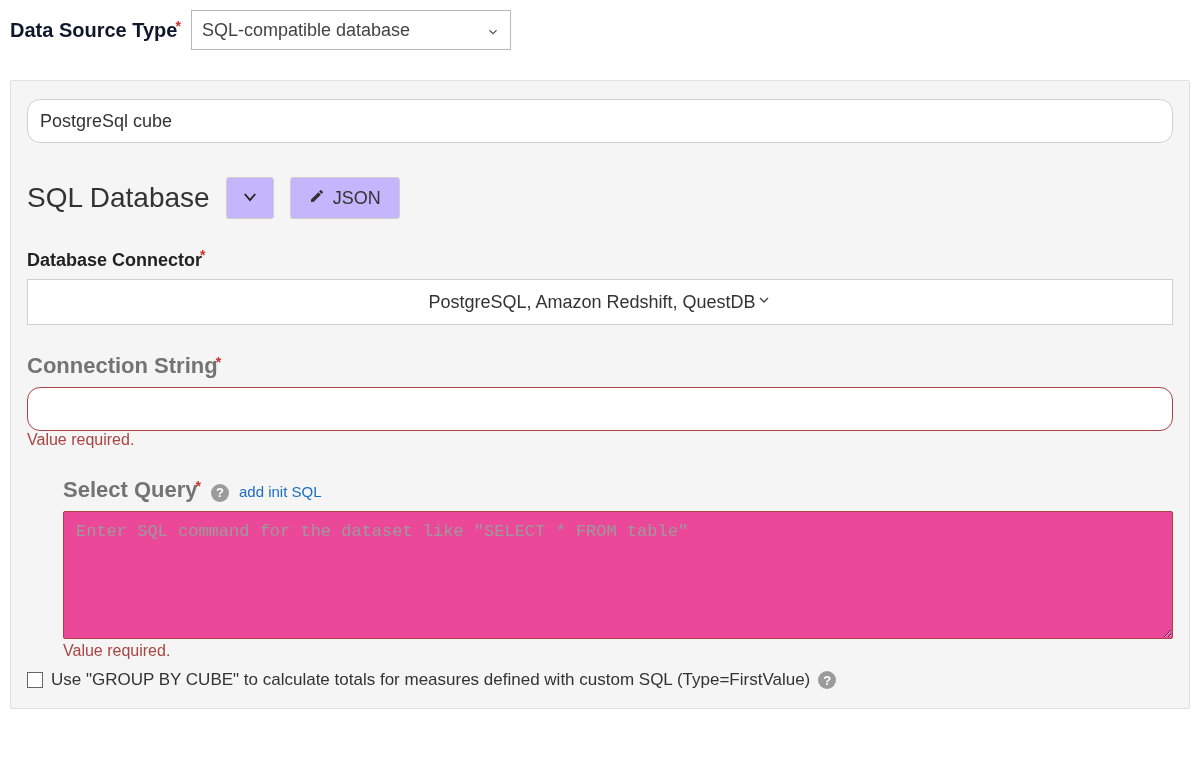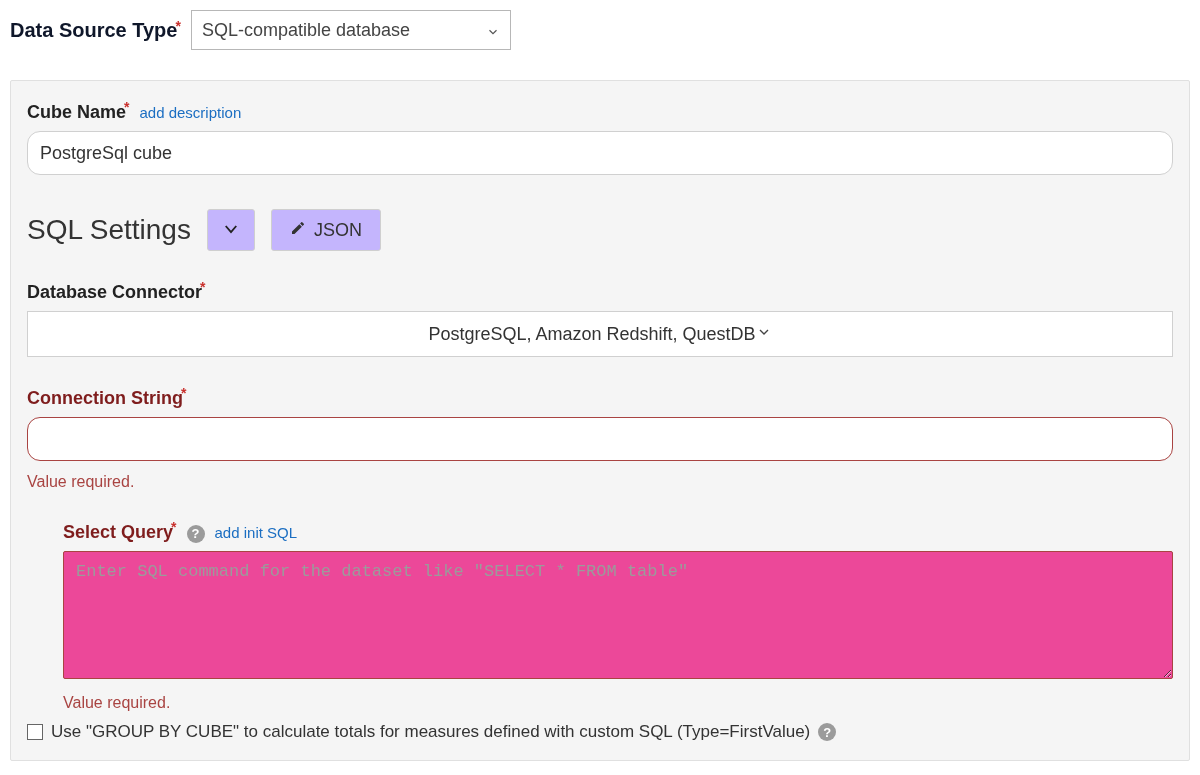--- a/index.html
+++ b/index.html
@@ -118,31 +118,31 @@
     height: 42px;
   }
   .btn-collapse { width: 48px; }
   .btn-json {
     padding: 0 18px;
     gap: 8px;
     font-size: 18px;
     color: #333;
   }
   .label-error {
-    color: #7f1d1d;
-    font-weight: 700;
-    font-size: 18px;
+    color: #737373;
+    font-weight: 700;
+    font-size: 22px;
   }
   .input-error {
     border: 1px solid #a94442;
   }
   .err-text {
     color: #a94442;
     font-size: 16px;
-    margin-top: 12px;
+    margin-top: 0;
   }
   .textarea {
     width: 100%;
     height: 128px;
     border: 1px solid #a94442;
     border-radius: 2px;
     background: #ec4899;
     padding: 10px 12px;
     font-family: "Consolas", "Courier New", monospace;
     font-size: 17px;
@@ -190,31 +190,25 @@
       <svg viewBox="0 0 24 24" width="14" height="14">
           <path d="M6 9l6 6 6-6" fill="none" stroke="#555" stroke-width="2"></path>
         </svg>
     </span>
   </div>
 </div>
 
 <div class="panel">
 
   <div class="field-block">
-    <div class="field-label-row">
-      <div>
-        <span class="label-bold-18">Cube Name</span><span class="required">*</span>
-      </div>
-      <span class="link-small">add description</span>
-    </div>
     <input class="text-input" type="text" value="PostgreSql cube" style="">
   </div>
 
   <div class="sql-heading-row">
-    <span class="sql-heading">SQL Settings</span>
+    <span class="sql-heading">SQL Database</span>
     <div class="btn btn-collapse">
       <span>
         <svg viewBox="0 0 24 24" width="18" height="18">
             <path d="M5 8l7 8 7-8" fill="none" stroke="#222" stroke-width="2.5"></path>
           </svg>
       </span>
     </div>
     <div class="btn btn-json">
       <span>
         <svg viewBox="0 0 24 24" width="16" height="16">

